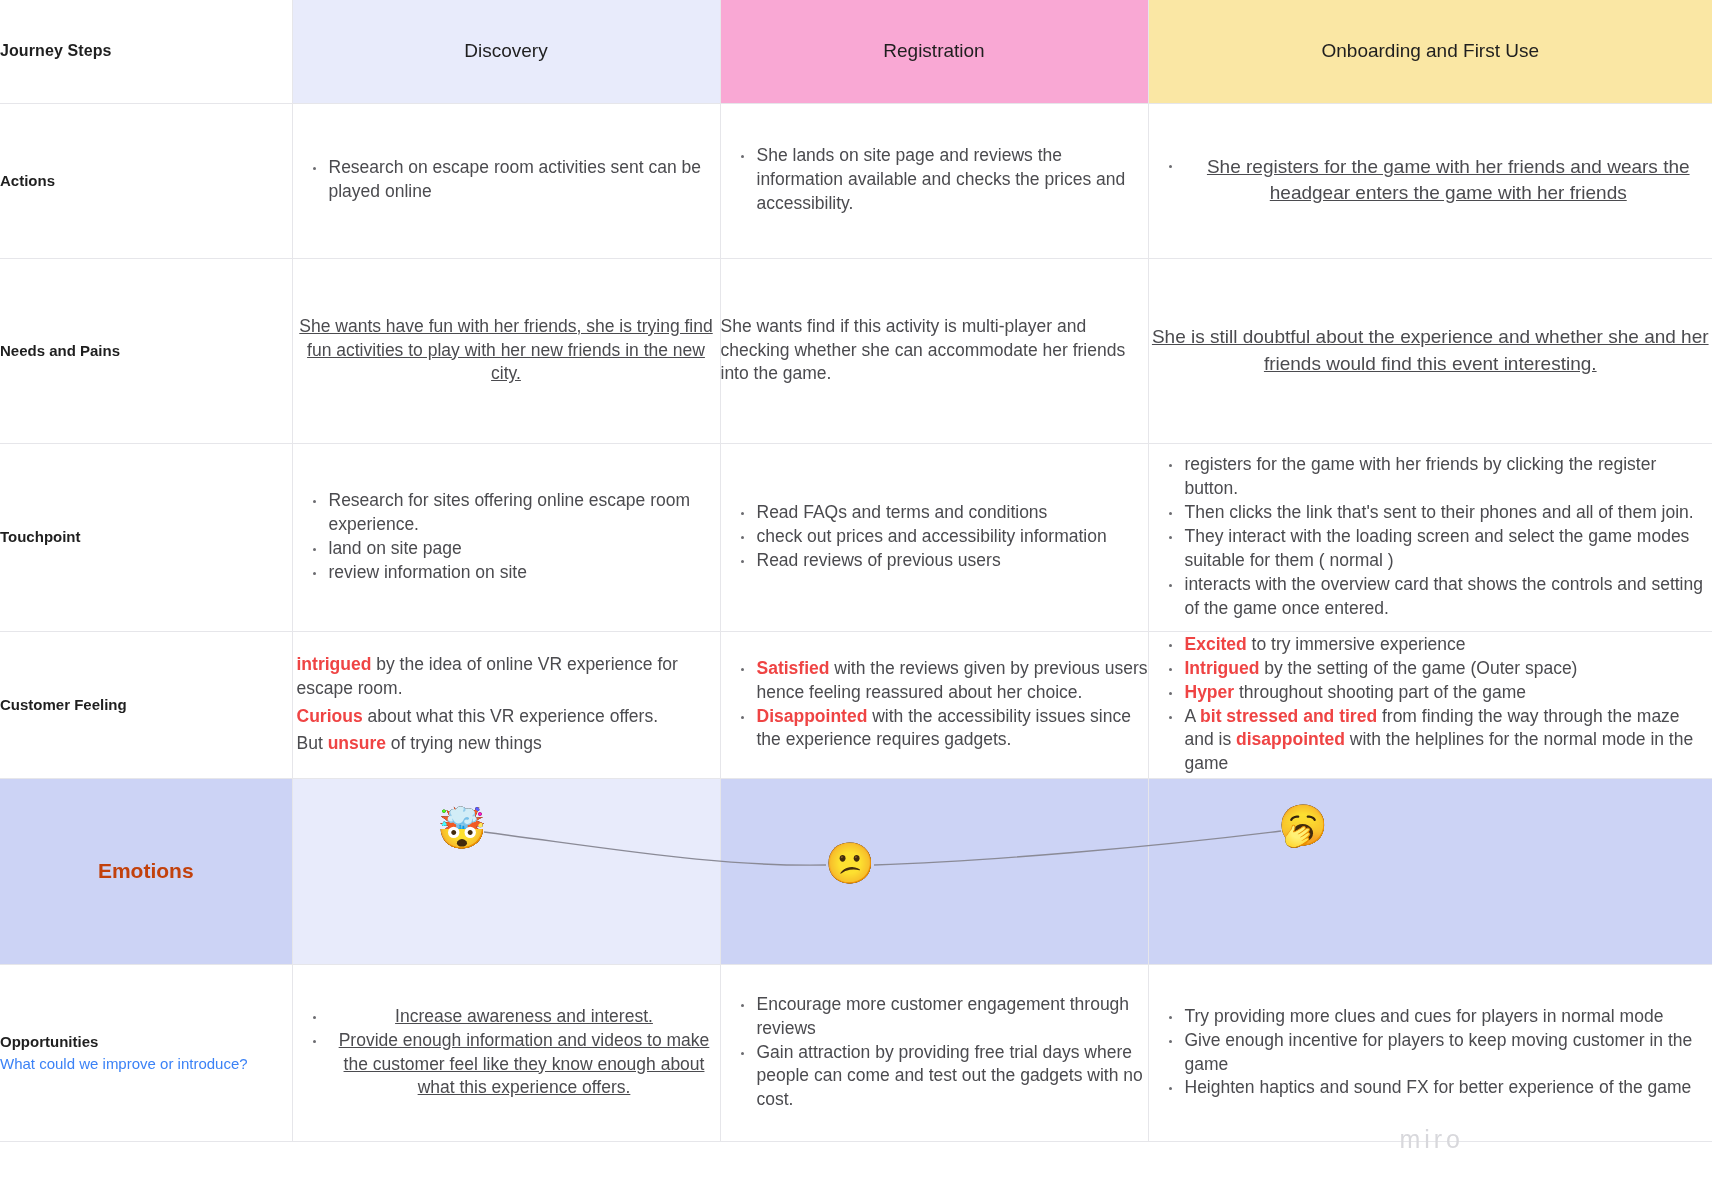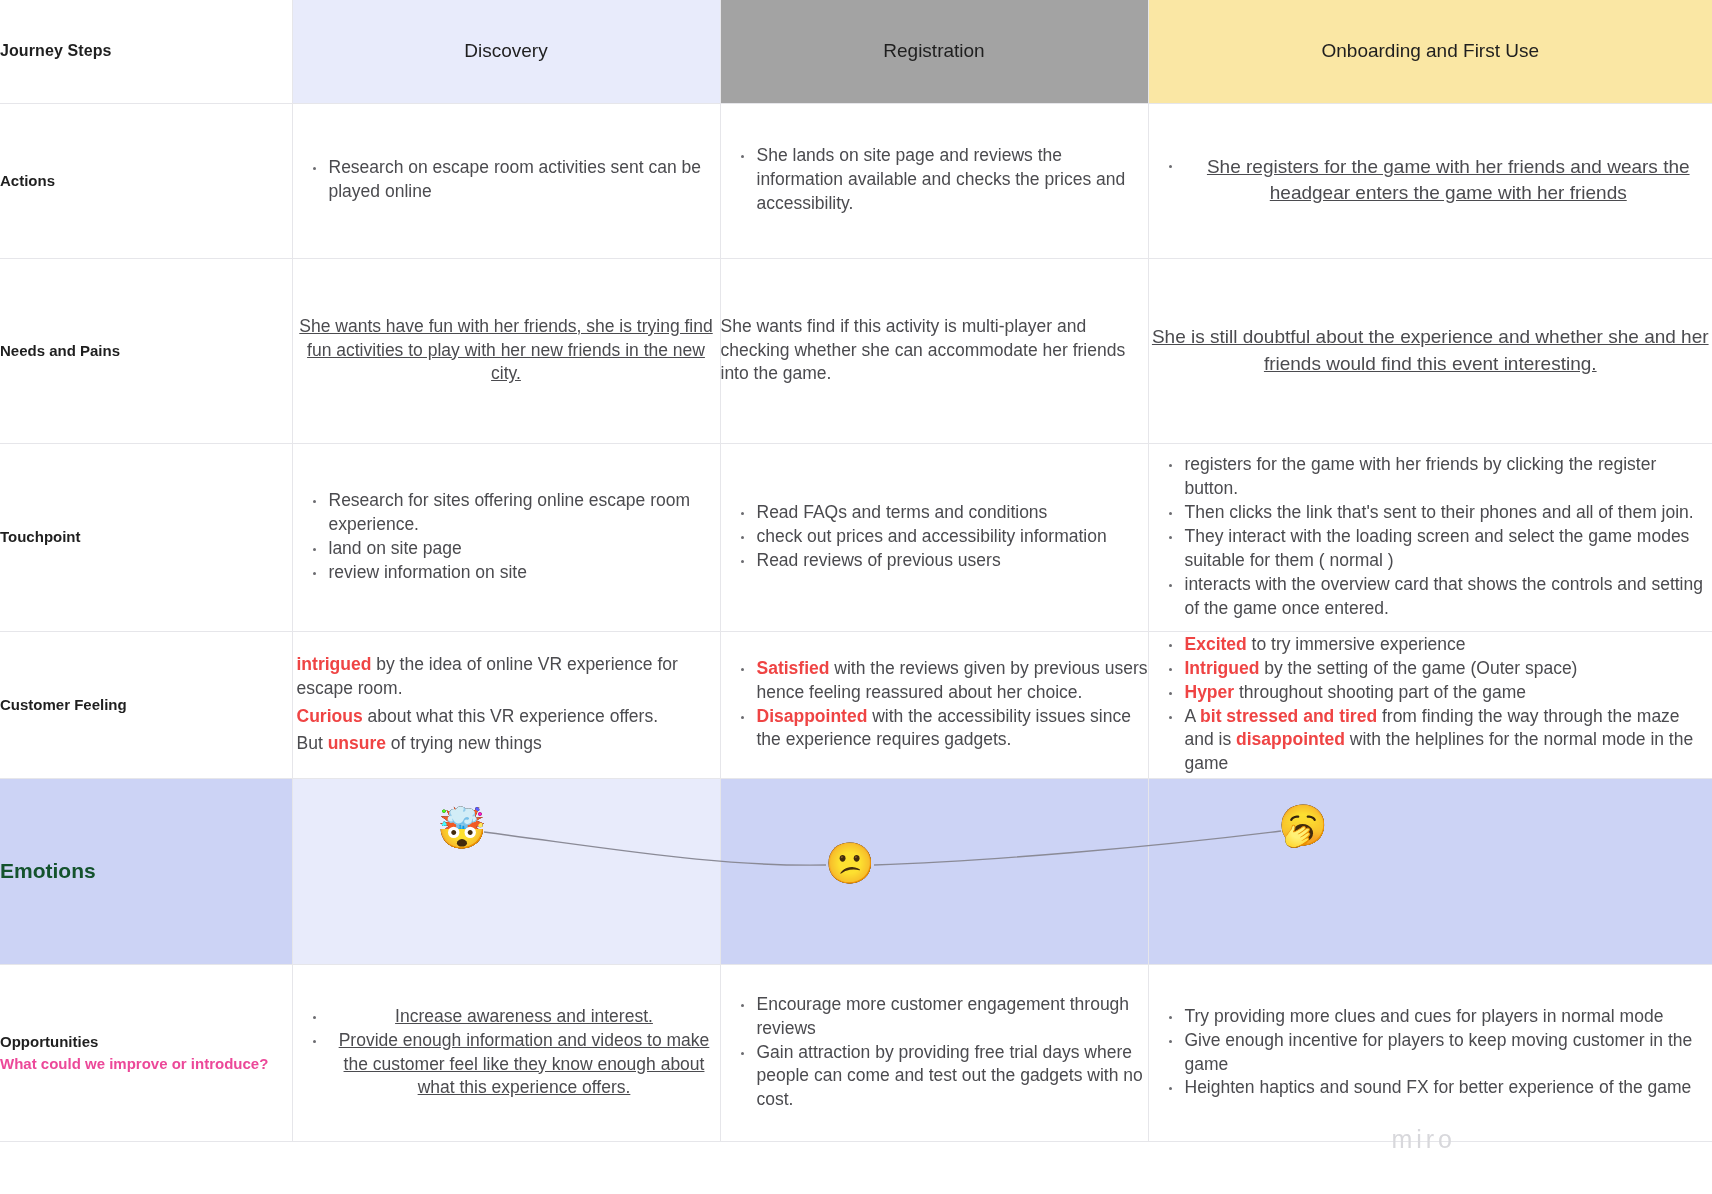--- a/index.html
+++ b/index.html
@@ -58,38 +58,38 @@
   }
   .hdr-cell {
     text-align: center;
     font-size: 19px;
     font-weight: normal;
     color: #1f1f1f;
     border-bottom: none;
     border-right: none;
   }
   .hdr-discovery     { background: #e8ebfb; }
-  .hdr-registration  { background: #a3a3a3; }
+  .hdr-registration  { background: #f9a8d4; }
   .hdr-onboarding    { background: #fae7a4; }
 
   
   .row-label {
     background: #ffffff;
     padding: 0 22px;
     font-size: 15px;
     font-weight: bold;
     color: #1f1f1f;
     text-align: left;
     line-height: 1.45;
   }
   .row-label .sub {
     display: block;
-    font-weight: bold;
+    font-weight: normal;
     font-size: 15px;
-    color: #ec4899;
+    color: #3b82f6;
   }
 
   .cell {
     background: #ffffff;
     padding: 14px 26px;
     font-size: 17.5px;
     line-height: 1.37;
     color: #4b4b4f;
   }
   .cell.wide { font-size: 19px; }
@@ -126,23 +126,24 @@
 
   .plain-lines { }
   .plain-lines div { margin: 4px; }
 
   b, strong { color: #ef4444; font-weight: bold; }
 
   
   .emotions-row { height: 186px; }
   .emo-label {
     background: #ccd3f5;
+    text-align: center;
     font-size: 21px;
     font-weight: bold;
-    color: #14532d;
+    color: #c2410c;
     border-right: 1px solid #d7ddf7;
     border-bottom: 1px solid #d7ddf7;
   }
   .emo-cell {
     position: relative;
     padding: 0;
     border-right: 1px solid #d7ddf7;
     border-bottom: 1px solid #d7ddf7;
   }
   .emo-disc { background: #e8ebfb; }
@@ -161,21 +162,21 @@
     position: absolute;
     font-size: 40px;
     line-height: 1;
     transform: translate(-50%, -50%);
     text-shadow: 0 0 0 #000;
   }
 
   
   .miro-watermark {
     position: absolute;
-    right: 36px;
+    right: 28px;
     bottom: 40px;
     font-size: 25px;
     letter-spacing: 4px;
     color: #d8d8dc;
     font-family: "Liberation Sans", sans-serif;
   }
 
   .r-actions  { height: 155px; }
   .r-needs    { height: 185px; }
   .r-touch    { height: 188px; }

